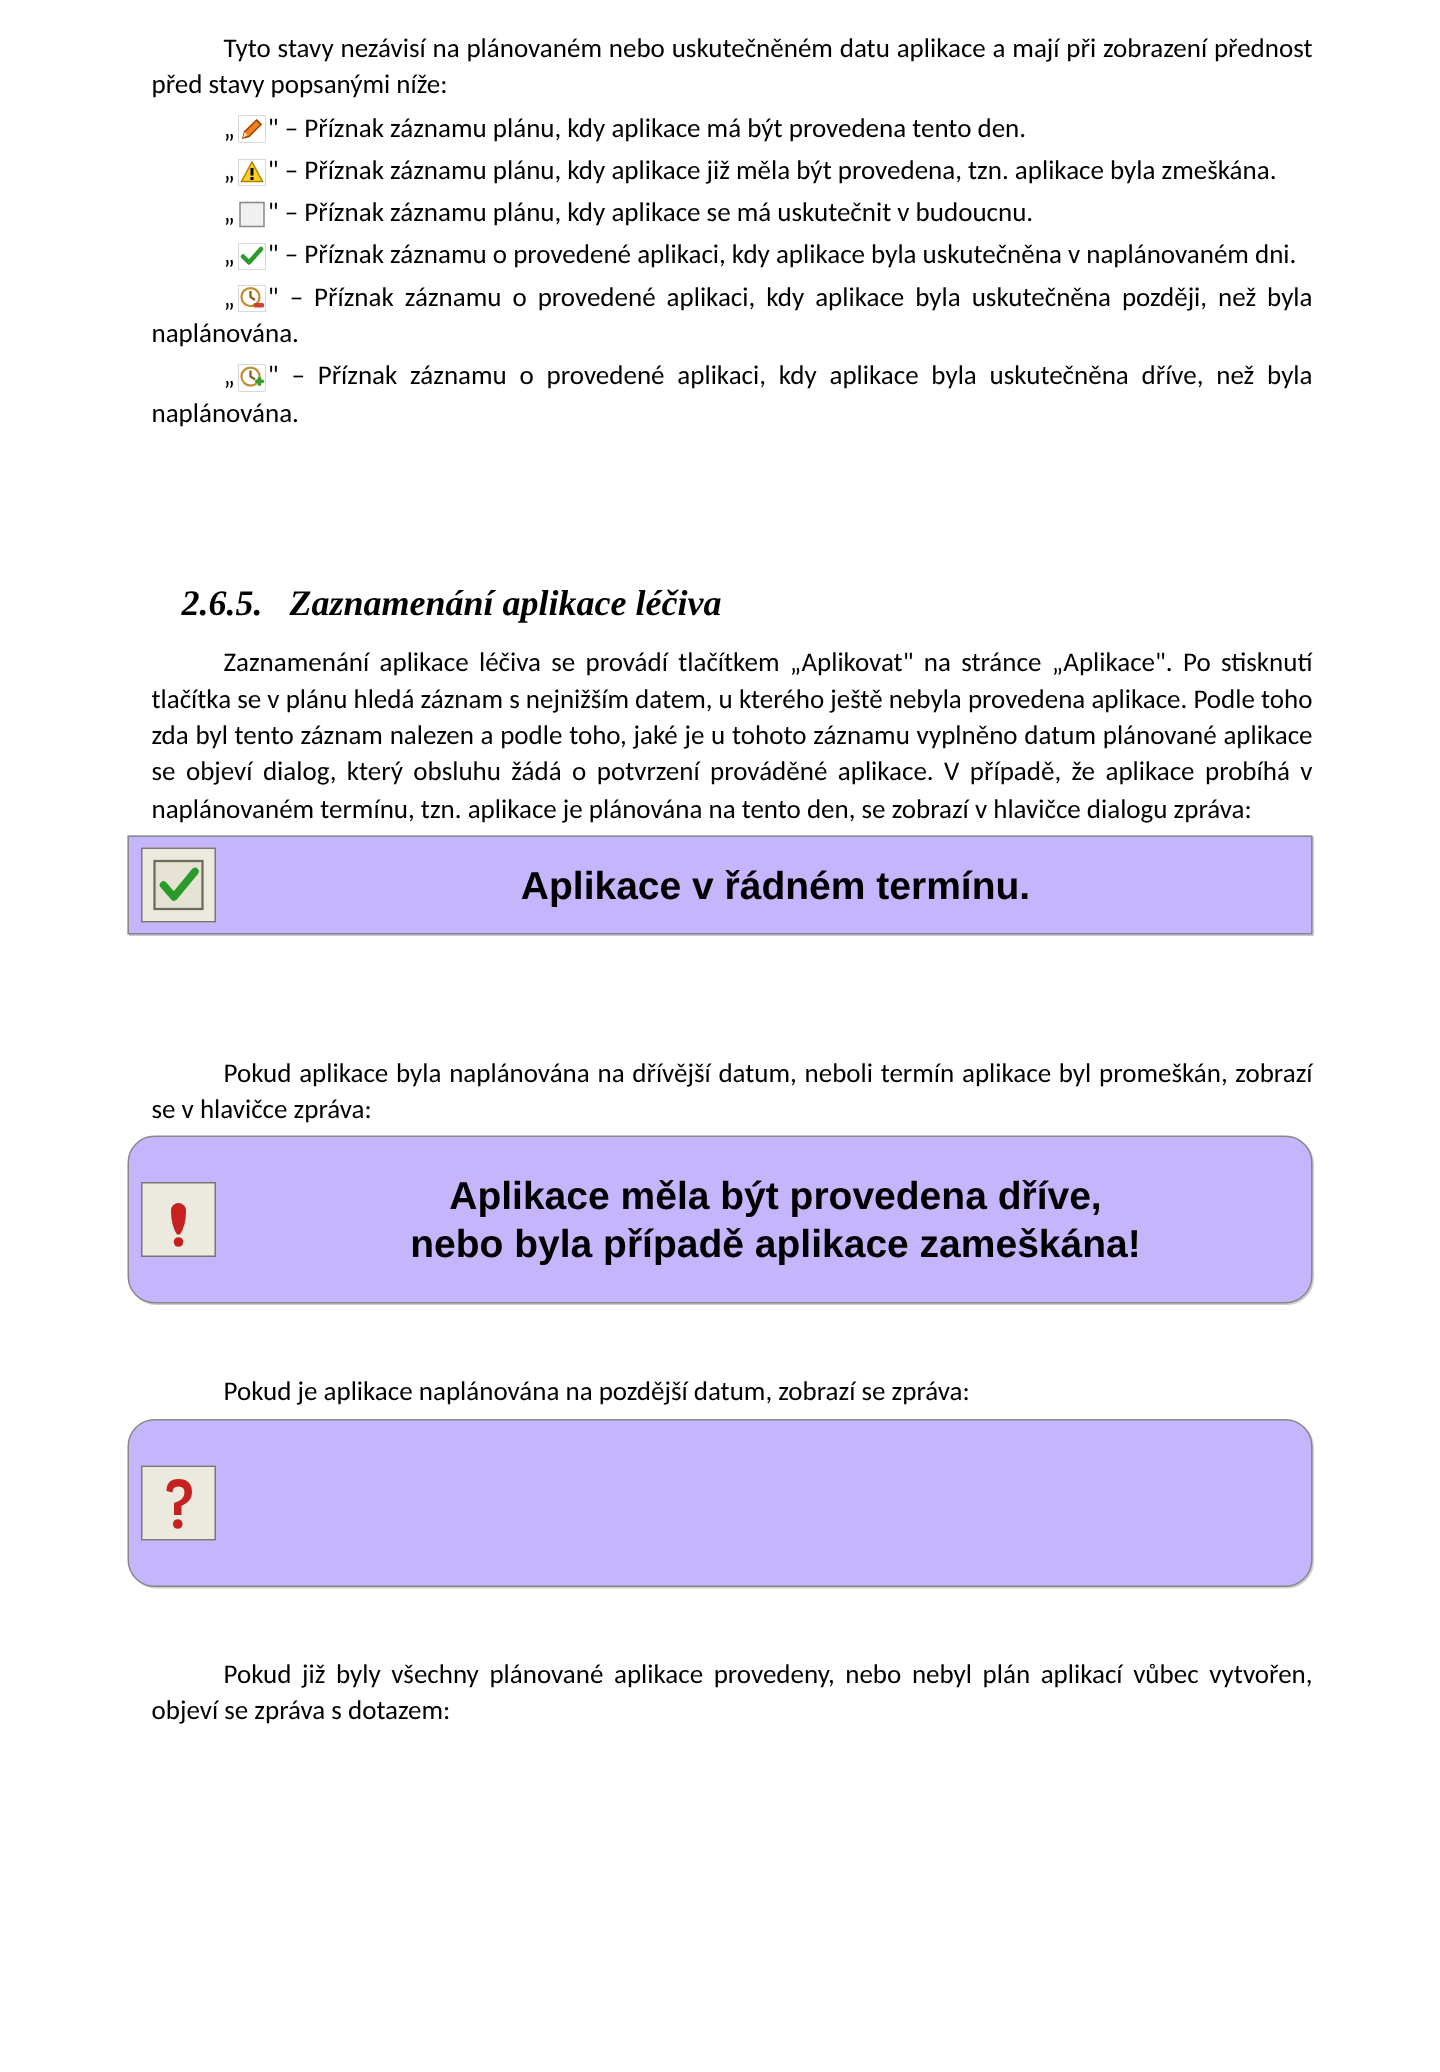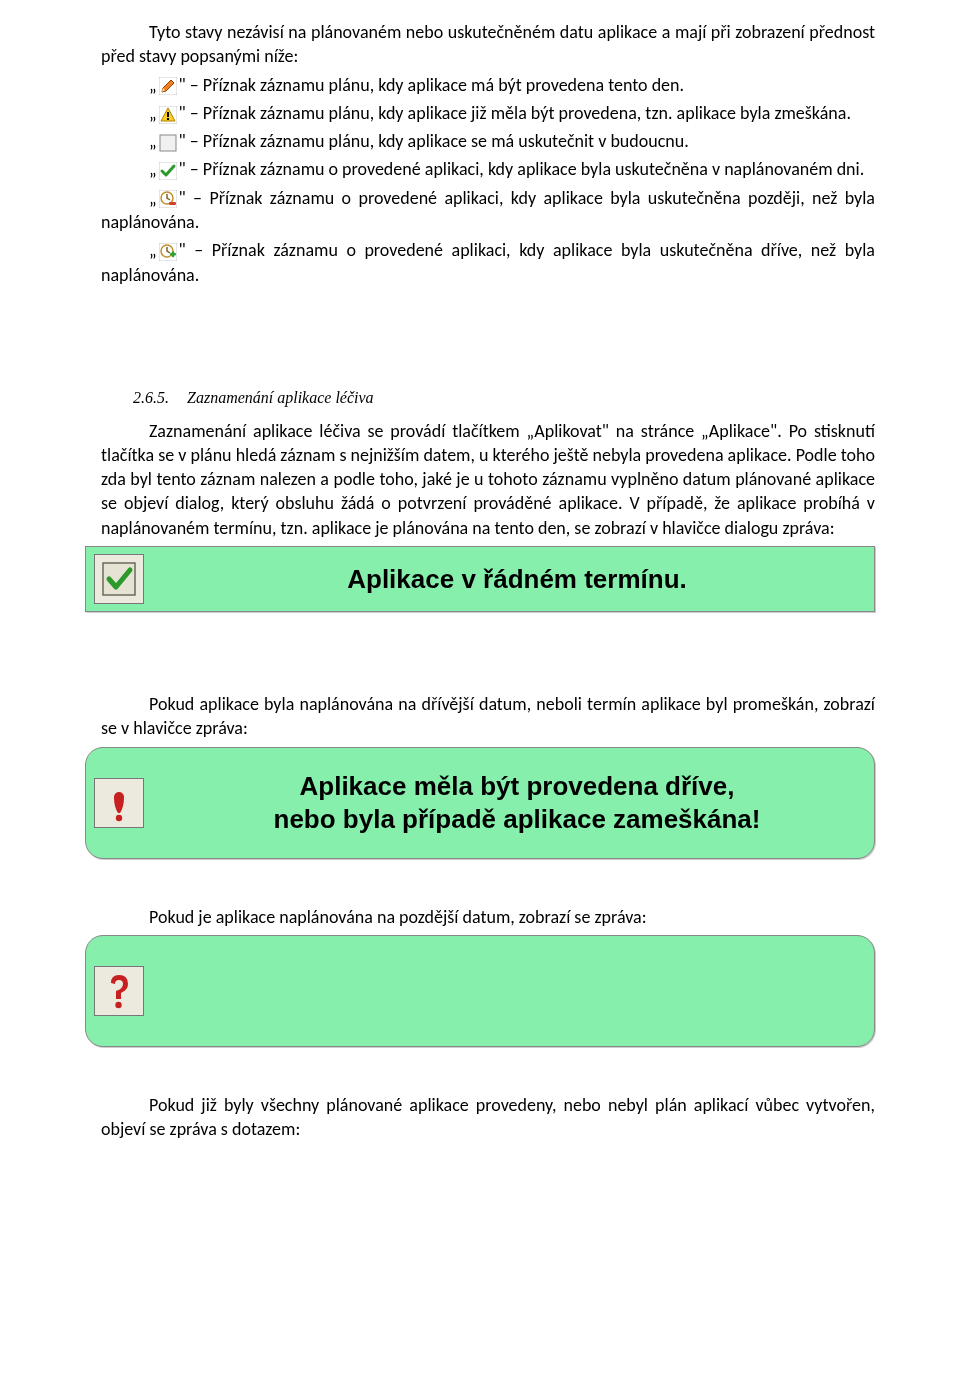--- a/index.html
+++ b/index.html
@@ -20,34 +20,34 @@
   .indent {
     text-indent: 48px;
   }
   .icon-inline {
     display: inline-block;
     vertical-align: middle;
     margin: 0 2px;
   }
   .section-num {
     font-style: italic;
-    font-weight: normal;
-    font-size: 16px;
+    font-weight: bold;
+    font-size: 24px;
     margin-top: 100px;
     margin-bottom: 10px;
-    margin-left: 48px;
+    margin-left: 36px;
     font-family: "Times New Roman", Georgia, serif;
   }
   .section-num .num {
     margin-right: 18px;
   }
   .banner {
     margin: 6px 0 0 0;
     border: 1px solid #888;
-    background: #86efac;
+    background: #c4b5fd;
     display: flex;
     align-items: center;
     padding: 4px 8px;
     box-shadow: 1px 1px 0 rgba(0,0,0,0.2);
   }
   .banner.small { min-height: 56px; }
   .banner.big { min-height: 90px; padding: 10px 8px; border-radius: 18px; }
   .banner .banner-icon {
     width: 48px;
     height: 48px;

